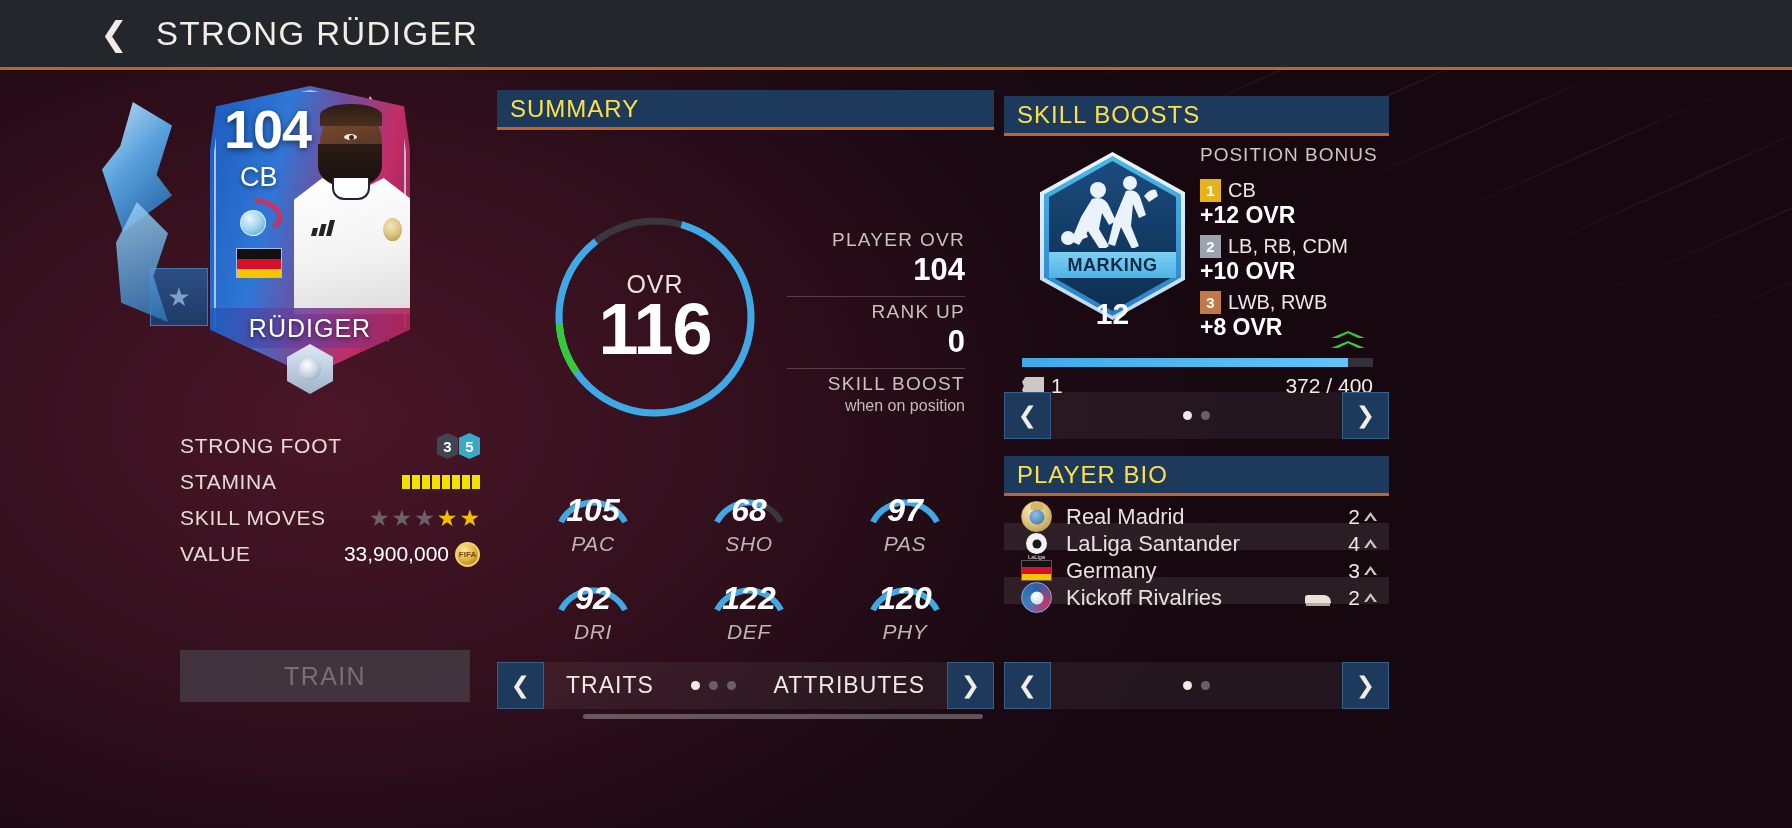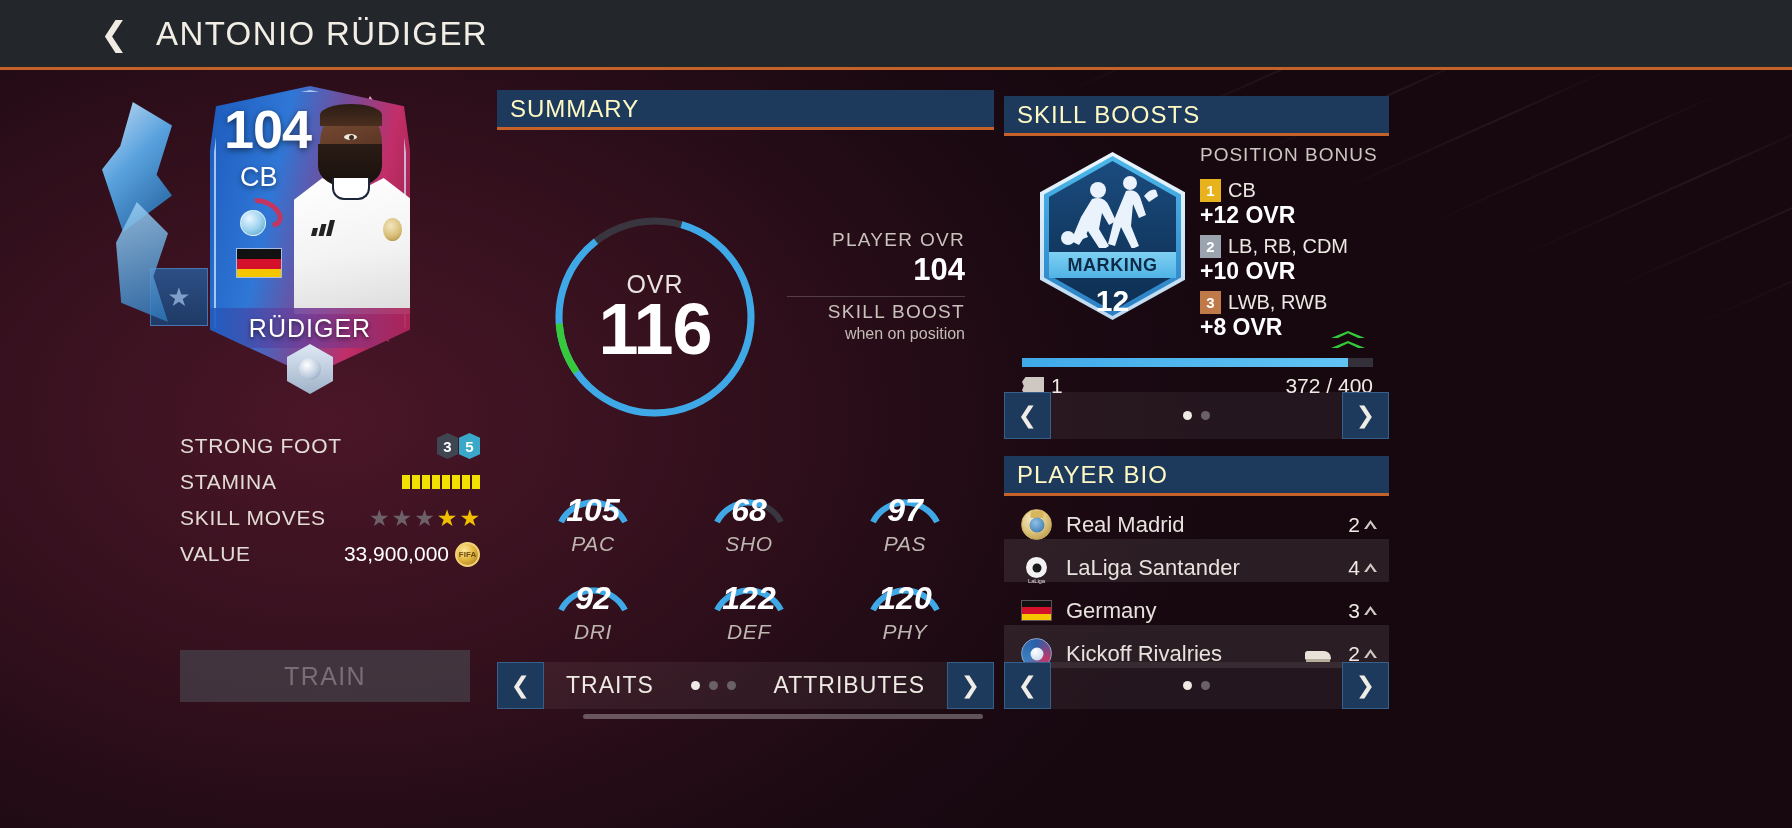--- a/index.html
+++ b/index.html
@@ -128,21 +128,21 @@
     border:2px solid #f3d277; display:flex; align-items:center; justify-content:center;
     font-size:8px; font-weight:700; color:#6b4c0b; }
 
   .train-btn { position:absolute; left:180px; top:580px; width:290px; height:52px;
     background:#4a4a52; opacity:.62; display:flex; align-items:center; justify-content:center;
     font-size:25px; color:#a6a6ad; letter-spacing:1.4px; }
 
   
   .panel-head { height:40px; background:#1d3a5c; border-bottom:3px solid #c4622a;
     display:flex; align-items:center; padding-left:13px; }
-  .panel-head h2 { font-size:24px; font-weight:400; color:#fef9c3; letter-spacing:1px; }
+  .panel-head h2 { font-size:24px; font-weight:400; color:#fde047; letter-spacing:1px; }
 
   
   .summary { position:absolute; left:497px; top:90px; width:497px; height:552px; }
   .sum-body { position:relative; height:512px; }
 
   .ovr-ring { position:absolute; left:53px; top:82px; width:210px; height:210px; }
   .ovr-ring svg { position:absolute; inset:0; }
   .ovr-txt { position:absolute; inset:0; display:flex; flex-direction:column; align-items:center; justify-content:center;text-align:right; }
   .ovr-lab { font-size:25px; color:#e9e4df; letter-spacing:1px; margin-bottom:-6px; }
   .ovr-num { font-size:72px; font-weight:700; color:#fff; line-height:1; letter-spacing:-1px; }
@@ -190,21 +190,21 @@
     clip-path:polygon(50% 0,100% 24%,100% 76%,50% 100%,0 76%,0 24%); }
   .hex-in { position:absolute; inset:9px;
     background:linear-gradient(180deg,#1b4c7f 0%, #123a63 55%, #0e2f52 100%);
     clip-path:polygon(50% 0,100% 24%,100% 76%,50% 100%,0 76%,0 24%); }
   .hex-fig { position:absolute; left:18px; top:22px; width:110px; height:74px; }
   .hex-name { position:absolute; left:9px; right:9px; top:100px; height:26px;
     background:linear-gradient(180deg,#7fd0f3 0%, #4fb3e4 100%);
     display:flex; align-items:center; justify-content:center;
     font-size:18px; font-weight:700; color:#0d2a47; letter-spacing:.6px; }
   .hex-lvl { position:absolute; left:9px; right:9px; top:126px; bottom:14px;
-    display:flex; align-items:flex-start; justify-content:center; padding-top:6px;
+    display:flex; align-items:flex-start; justify-content:center; padding-top:19px;
     font-size:30px; font-weight:700; color:#fff; }
 
   .posbonus { position:absolute; left:196px; top:8px; width:180px; }
   .pb-title { font-size:19px; color:#cdc6c1; letter-spacing:1px; margin-bottom:13px; }
   .pb-row { margin-bottom:6px; }
   .pb-top { display:flex; align-items:center; gap:7px; }
   .pb-rank { width:21px; height:23px; display:flex; align-items:center; justify-content:center;
     font-size:15px; font-weight:700; color:#fff; }
   .pb-rank.r1 { background:#e8b21c; }
   .pb-rank.r2 { background:#9aa3ae; }
@@ -225,21 +225,21 @@
   .prog-left { display:flex; align-items:center; gap:7px; font-size:21px; color:#efeae4; }
   .ticket { width:22px; height:18px; background:#cfc7c1;
     clip-path:polygon(16% 0,100% 0,100% 100%,16% 100%,0 74%,8% 50%,0 26%); }
   .prog-right { font-size:21px; color:#efeae4; }
 
   .boost-nav { left:1004px; top:392px; width:385px; }
 
   
   .bio { position:absolute; left:1004px; top:456px; width:385px; height:210px; }
   .bio-rows { }
-  .bio-row { height:43px; display:flex; align-items:center; padding:14px 12px 0 16px; gap:13px; }
+  .bio-row { height:27px; display:flex; align-items:center; padding:14px 12px 0 16px; gap:13px; }
   .bio-row.alt { background:rgba(255,255,255,.085); }
   .bio-icon { width:33px; height:33px; display:flex; align-items:center; justify-content:center; flex:0 0 33px; }
   .bio-name { flex:1; font-size:22px; color:#e7e2dd; }
   .bio-count { font-size:21px; color:#efeae4; display:flex; align-items:center; gap:4px; }
   .mini-chev { width:13px; height:9px; background:#cfc8c2;
     clip-path:polygon(50% 0,100% 100%,78% 100%,50% 38%,22% 100%,0 100%); }
 
   .crest-rm { width:31px; height:31px; border-radius:50%;
     background:radial-gradient(circle at 38% 30%, #f7ecc8 0%, #e0c77f 48%, #a98a3c 100%);
     position:relative; border:1px solid #c8ab5e; }
@@ -290,21 +290,21 @@
       <i style="left: 380px; top: 170px; width: 350px;"></i>
       <i style="left: 468px; top: 204px; width: 376px;"></i>
       <i style="left: 556px; top: 238px; width: 402px;"></i>
       <i style="left: 644px; top: 272px; width: 428px;"></i>
     </div>
 
   <div class="header">
     <div class="back-btn">
       <span>❮</span>
     </div>
-    <div class="page-title">ANTONIO RÜDIGER</div>
+    <div class="page-title">STRONG RÜDIGER</div>
   </div>
 
   <div class="left-col">
 
     <div class="card-wrap">
       <div class="star-btn">
         <span>★</span>
       </div>
 
       <div class="fc-shards">
@@ -417,20 +417,24 @@
         <div class="ovr-txt">
           <span class="ovr-lab">OVR</span>
           <span class="ovr-num">116</span>
         </div>
       </div>
 
       <div class="sum-right">
         <div class="sr-block">
           <div class="sr-lab">PLAYER OVR</div>
           <div class="sr-val">104</div>
+        </div>
+        <div class="sr-block">
+          <div class="sr-lab">RANK UP</div>
+          <div class="sr-val">0</div>
         </div>
         <div class="sr-block">
           <div class="sr-lab">SKILL BOOST</div>
           <div class="sr-sub">when on position</div>
         </div>
       </div>
 
       <div class="arcs" id="arcs">
           <div class="arc-cell">
             <svg width="80" height="60" viewBox="0 0 80 60">

